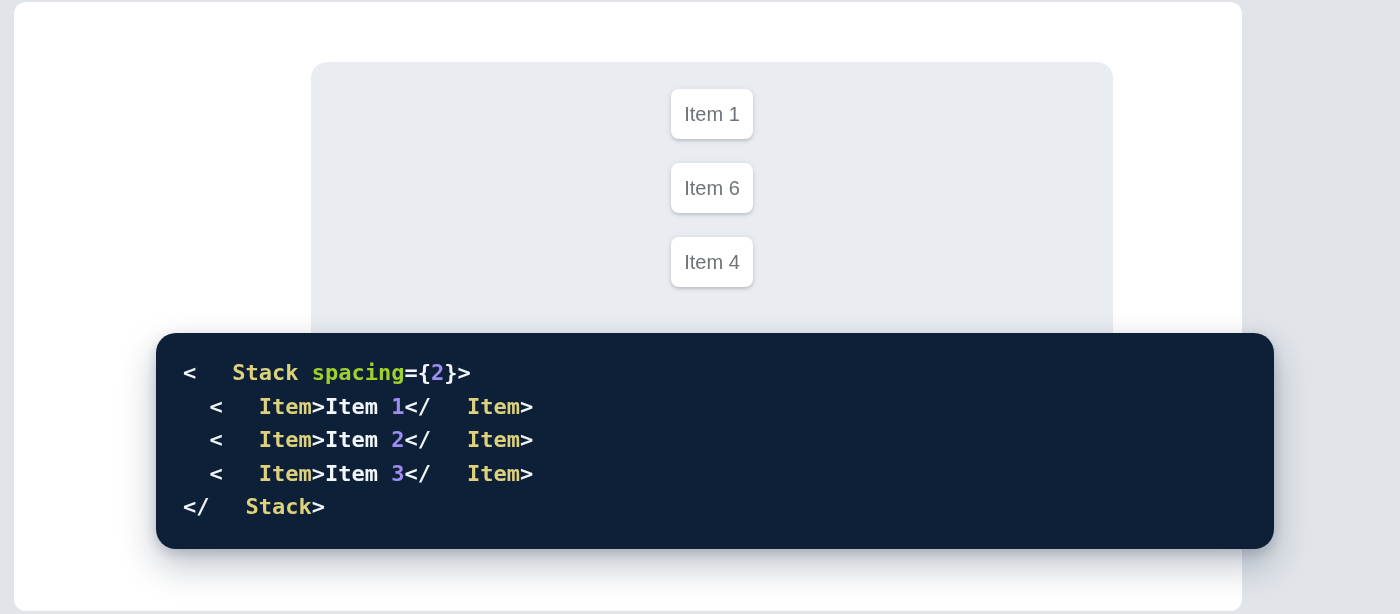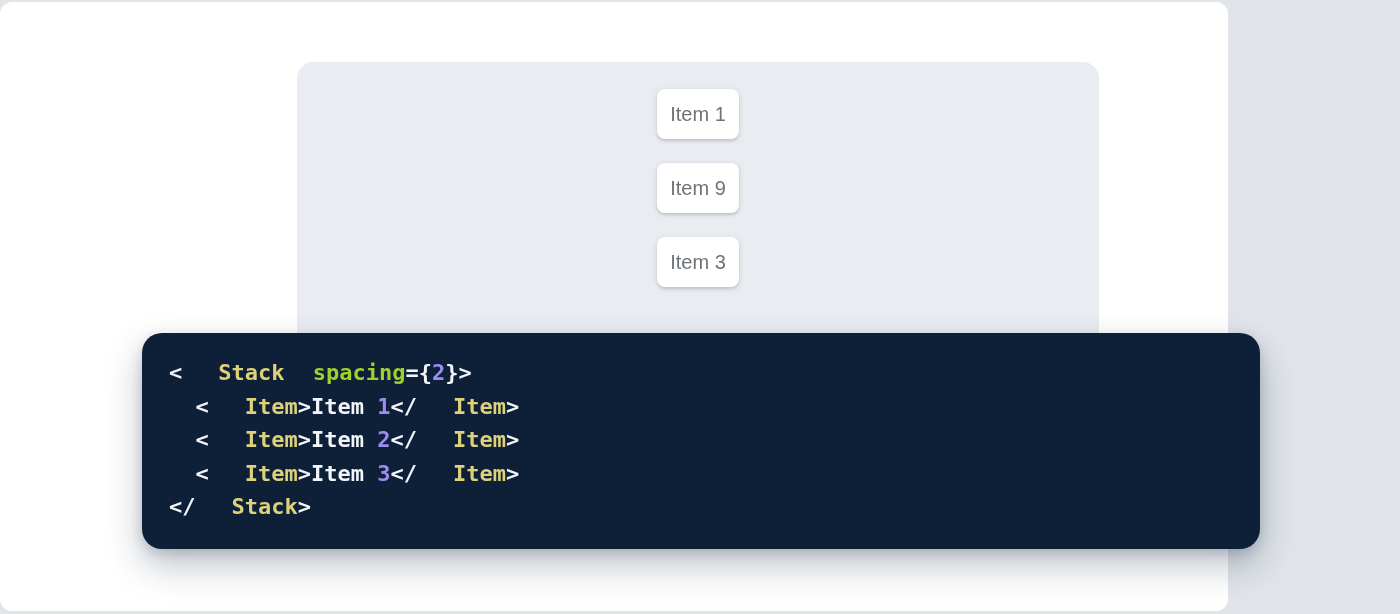--- a/index.html
+++ b/index.html
@@ -19,21 +19,21 @@
   html,body{margin:0;padding:0;}
   body{
     width:1400px;height:614px;
     background:var(--page-bg);
     font-family:"Liberation Sans", sans-serif;
     position:relative;
     overflow:hidden;
   }
   .page-card{
     position:absolute;
-    left:0;top:2px;
+    left:14px;top:2px;
     width:1228px;height:609px;
     background:var(--card-bg);
     border-radius:12px;
   }
   .preview-panel{
     position:absolute;
     left:297px;top:60px;
     width:802px;height:292px;
     background:var(--panel-bg);
     border-radius:16px;
@@ -67,39 +67,39 @@
   .code-lines{
     margin:0;
     font-family:"DejaVu Sans Mono", monospace;
     font-size:22px;
     line-height:33.6px;
     font-weight:600;
     white-space:pre;
     color:var(--tok-plain);
   }
   .tok-tag{color:var(--tok-tag);margin-left:36px;}
-  .tok-attr{color:var(--tok-attr);margin-left:15px;}
+  .tok-attr{color:var(--tok-attr);}
   .tok-number{color:var(--tok-number);}
   .tok-punct{color:var(--tok-punct);}
   .tok-plain{color:var(--tok-plain);}
 </style>
 </head>
 <body>
 
 <div class="page-card">
 
   <div class="preview-panel">
     <div class="stack-item">
       <span class="stack-item-label">Item 1</span>
     </div>
     <div class="stack-item">
-      <span class="stack-item-label">Item 9</span>
+      <span class="stack-item-label">Item 6</span>
     </div>
     <div class="stack-item">
-      <span class="stack-item-label">Item 3</span>
+      <span class="stack-item-label">Item 4</span>
     </div>
   </div>
 
   <div class="code-block">
     <pre class="code-lines"><div><span class="tok-punct">&lt;</span><span class="tok-tag">Stack</span><span class="tok-plain"> </span><span class="tok-attr">spacing</span><span class="tok-punct">=</span><span class="tok-punct">{</span><span class="tok-number">2</span><span class="tok-punct">}</span><span class="tok-punct">&gt;</span></div><div><span class="tok-plain">  </span><span class="tok-punct">&lt;</span><span class="tok-tag">Item</span><span class="tok-punct">&gt;</span><span class="tok-plain">Item </span><span class="tok-number">1</span><span class="tok-punct">&lt;/</span><span class="tok-tag">Item</span><span class="tok-punct">&gt;</span></div><div><span class="tok-plain">  </span><span class="tok-punct">&lt;</span><span class="tok-tag">Item</span><span class="tok-punct">&gt;</span><span class="tok-plain">Item </span><span class="tok-number">2</span><span class="tok-punct">&lt;/</span><span class="tok-tag">Item</span><span class="tok-punct">&gt;</span></div><div><span class="tok-plain">  </span><span class="tok-punct">&lt;</span><span class="tok-tag">Item</span><span class="tok-punct">&gt;</span><span class="tok-plain">Item </span><span class="tok-number">3</span><span class="tok-punct">&lt;/</span><span class="tok-tag">Item</span><span class="tok-punct">&gt;</span></div><div><span class="tok-punct">&lt;/</span><span class="tok-tag">Stack</span><span class="tok-punct">&gt;</span></div></pre>
   </div>
 
 </div>
 
 </body></html>

